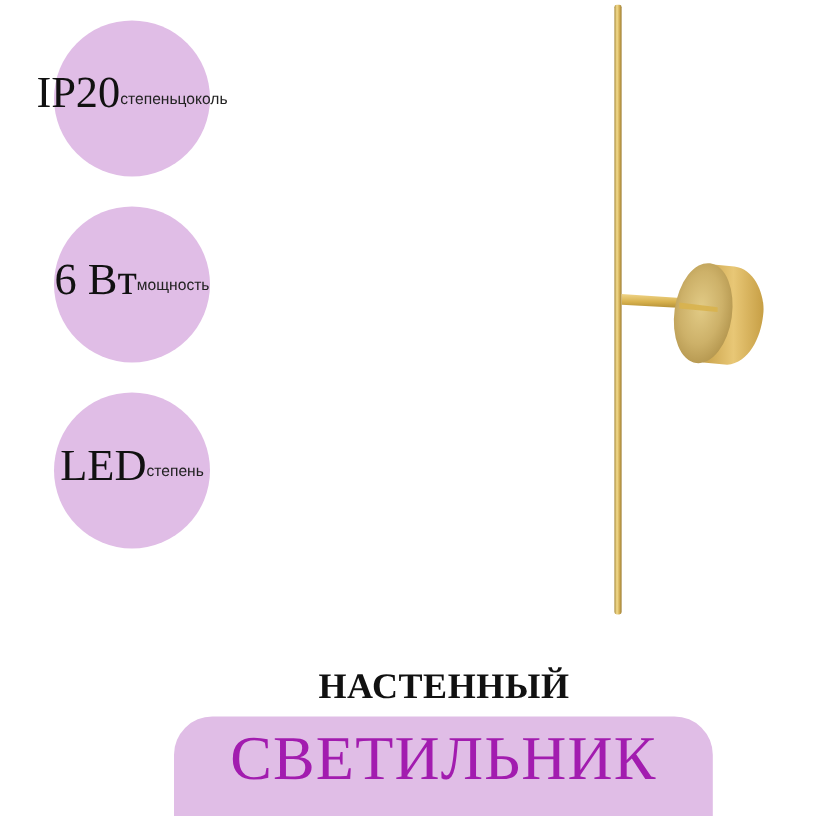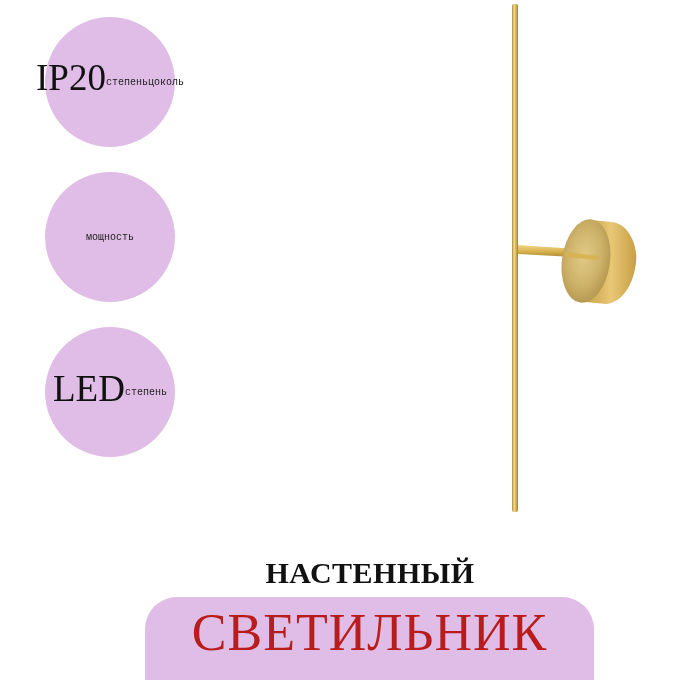--- a/index.html
+++ b/index.html
@@ -1,43 +1,44 @@
 <!DOCTYPE html>
 <html><head>
 <meta charset="utf-8">
 <style>
   html, body { margin: 0; padding: 0; background: #ffffff; }
   body { width: 680px; height: 680px; position: relative; overflow: hidden;
          font-family: "DejaVu Serif", "Liberation Serif", serif; color: #111; }
   .badge { position: absolute; left: 45px; width: 130px; height: 130px; border-radius: 50%;
            background: #e0bde6; display: flex; flex-direction: row; align-items: center; justify-content: center; text-align: center; }
   .badge-value { font-family: "Liberation Serif", serif; font-size: 37px; line-height: 38px; color: #111; }
-  .badge-label { font-family: Liberation Mono, monospace; font-size: 10px; line-height: 17px; color: #222; }
+  .badge-label { font-family: Liberation Sans, sans-serif; font-size: 13px; line-height: 17px; color: #222; }
   #b1 { top: 17px; } #b2 { top: 172px; } #b3 { top: 327px; }
   #b1 .badge-value { margin-top: -6px; margin-bottom: 2px; }
   #b2 .badge-value { margin-bottom: 6px; }
   #b3 .badge-value { margin-bottom: 6px; }
   .lamp { position: absolute; left: 480px; top: 0; width: 180px; height: 530px; }
   .subtitle { position: absolute; top: 556px; left: 0; width: 740px; text-align: center;
               font-family: "Liberation Serif", serif; font-weight: bold; font-size: 30px; letter-spacing: 0.5px; color: #111; }
   .banner { position: absolute; left: 145px; top: 597px; width: 449px; height: 100px; background: #e0bde6;
             border-radius: 32px 32px 0 0; }
   .banner-title { position: absolute; left: 0; right: 0; top: 6px; text-align: center;
-                  font-family: "Liberation Serif", serif; font-size: 52px; letter-spacing: 1px; color: #b91c1c; }
+                  font-family: "Liberation Serif", serif; font-size: 52px; letter-spacing: 1px; color: #a21caf; }
 </style>
 </head>
 <body>
 
 <div class="badge" id="b1">
   <div class="badge-value">IP20</div>
   <div class="badge-label">степень</div>
   <div class="badge-label">цоколь</div>
 </div>
 
 <div class="badge" id="b2">
+  <div class="badge-value">6 Вт</div>
   <div class="badge-label">мощность</div>
 </div>
 
 <div class="badge" id="b3">
   <div class="badge-value">LED</div>
   <div class="badge-label">степень</div>
 </div>
 
 <svg class="lamp" viewBox="480 0 180 530" width="180" height="530">
   <defs>

